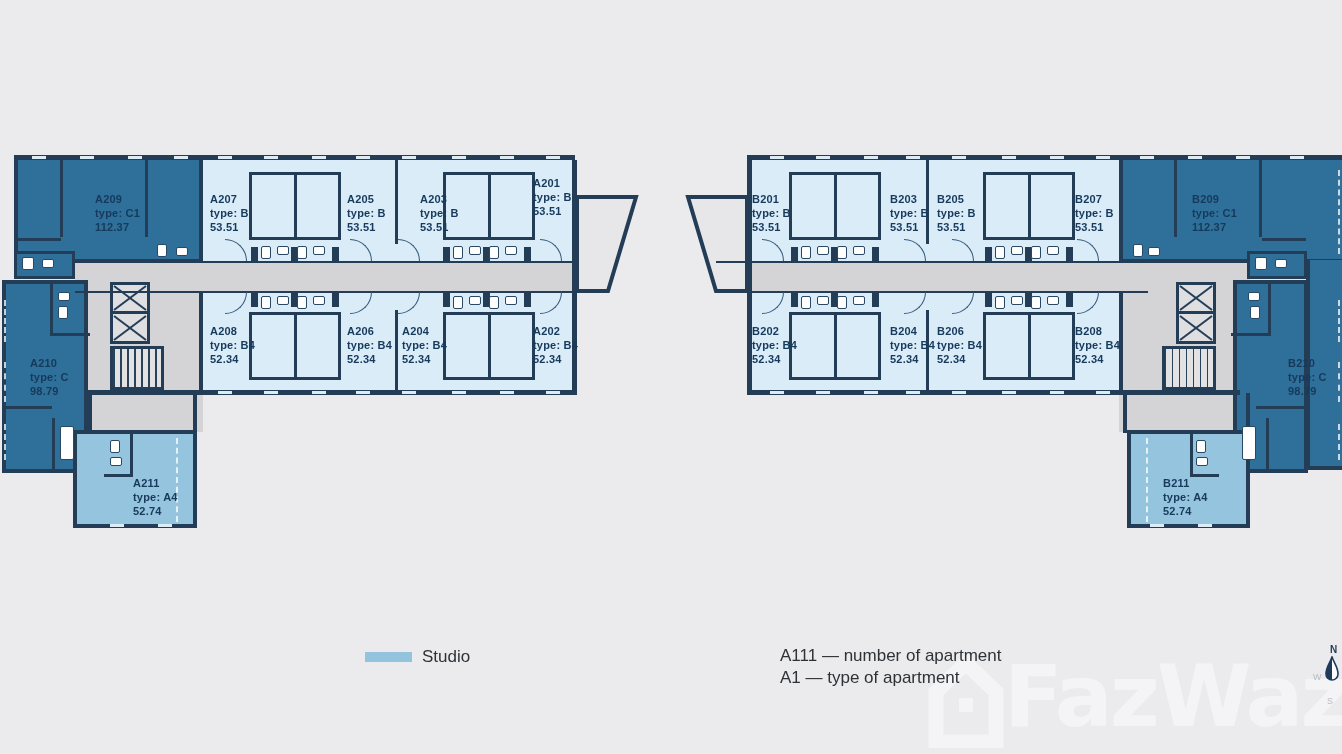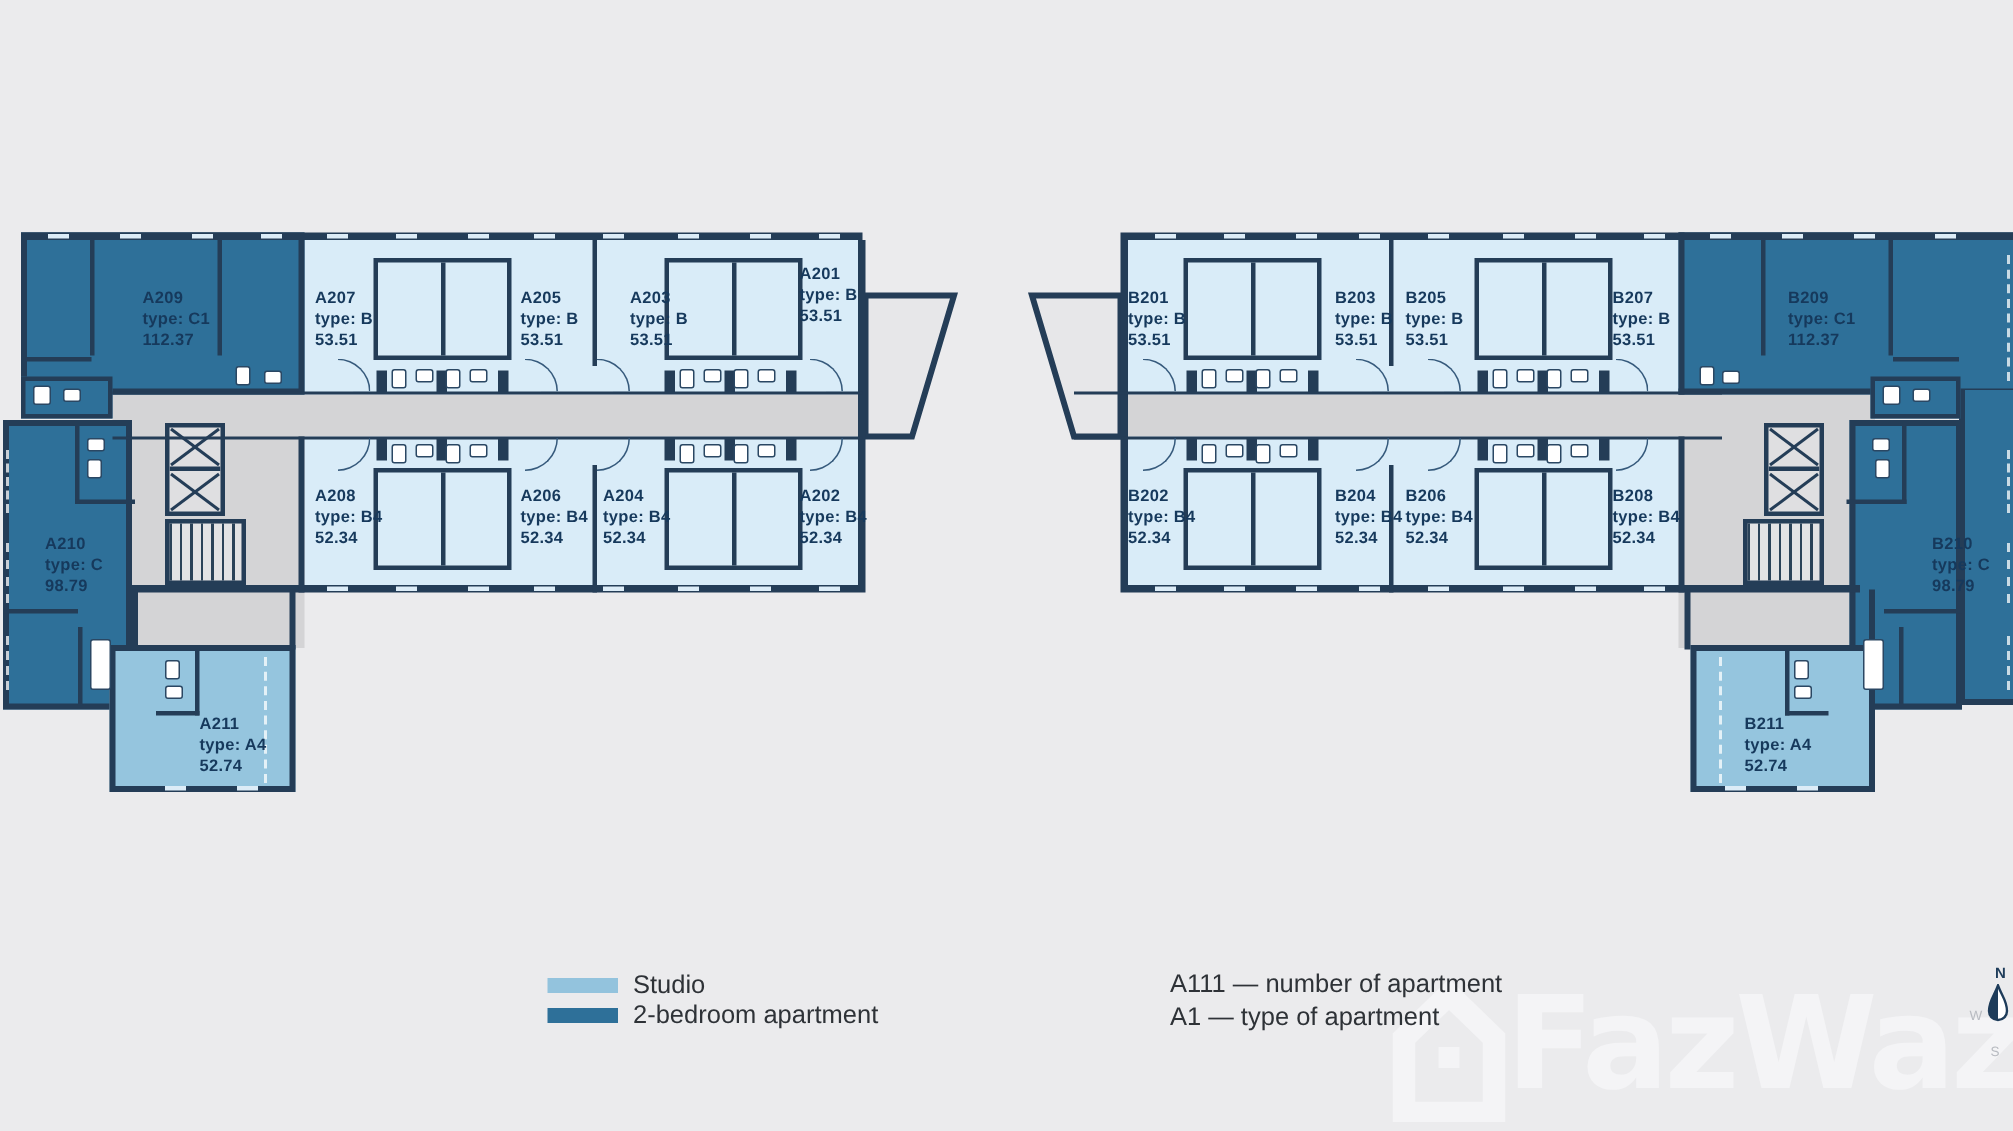--- a/index.html
+++ b/index.html
@@ -419,24 +419,20 @@
       <rect x="33" y="48" width="14" height="14" fill="#f4f4f6"></rect>
     </svg>
     <div class="wm-text">FazWaz</div>
   </div>
 
   <div class="legend">
     <div class="lrow">
       <span class="sw sw1"></span>
       <span class="ltext">Studio</span>
     </div>
-    <div class="lrow">
-      <span class="sw sw3"></span>
-      <span class="ltext">2-bedroom apartment</span>
-    </div>
   </div>
 
   <div class="notes">
     <div>A111 — number of apartment</div>
     <div>A1 — type of apartment</div>
   </div>
 
   <div class="compass">
     <div class="cn">N</div>
     <div class="cw">W</div>

